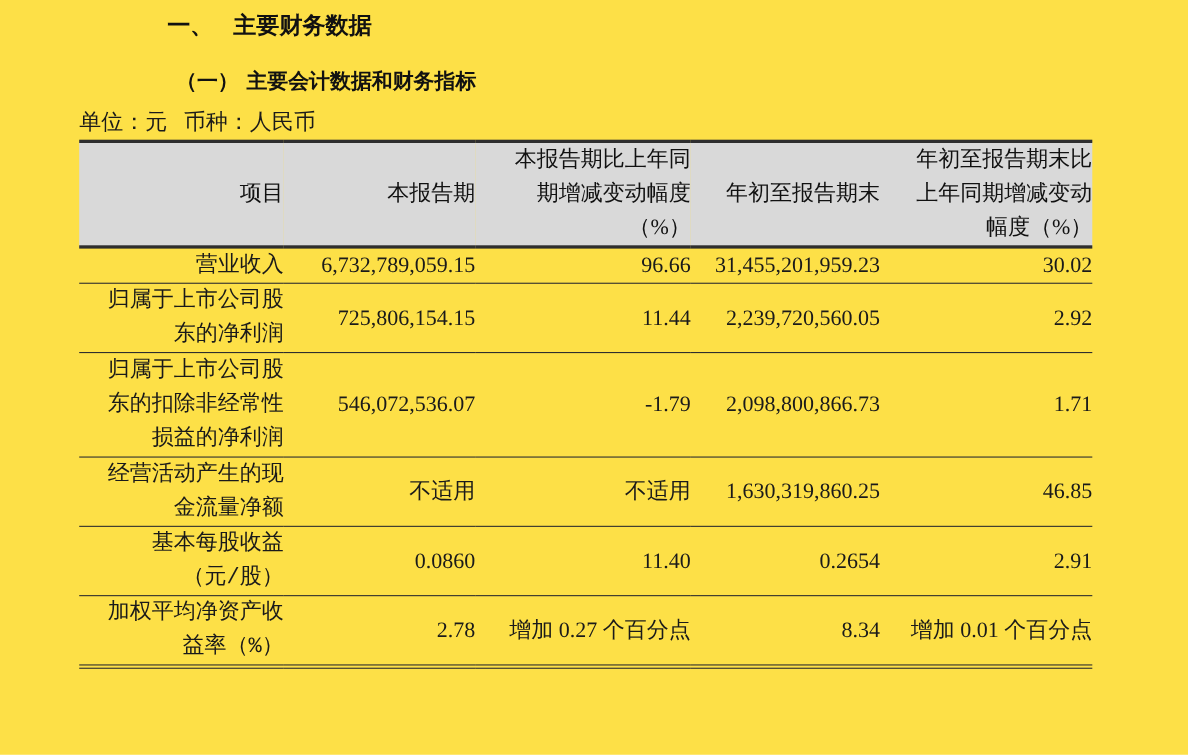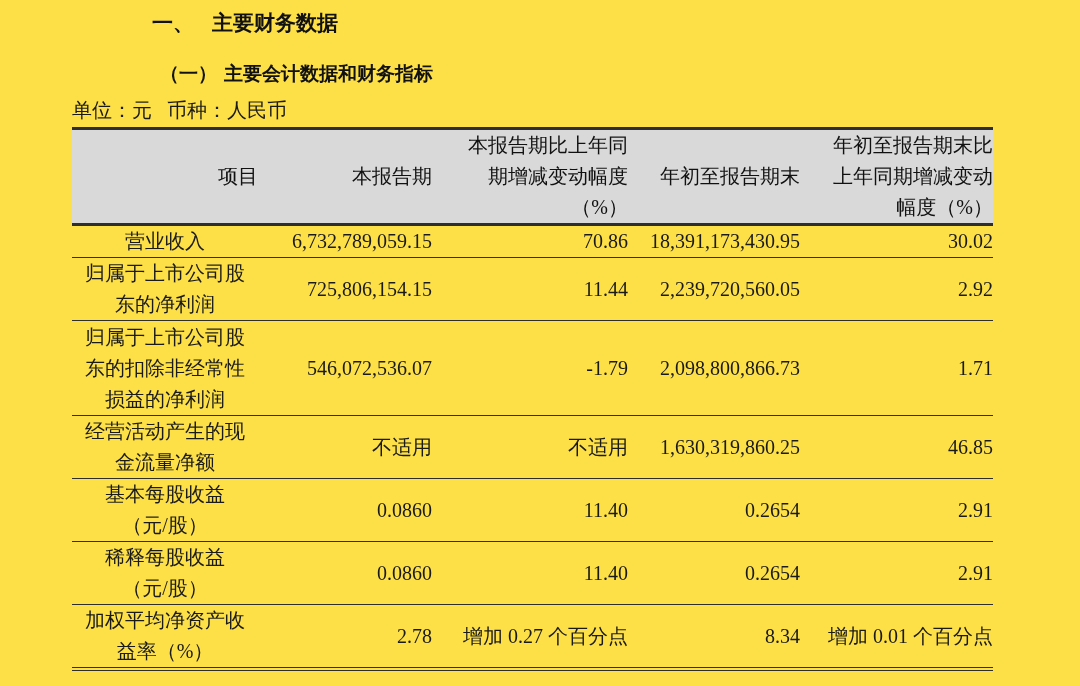--- a/index.html
+++ b/index.html
@@ -63,21 +63,21 @@
     border-bottom:3px solid #2e2e2e;
     height:93px;
   }
   thead th{
     font-weight:bold;
     text-align:right;
     color:#111;
   }
   tbody tr{border-bottom:1.5px solid #2e2e2e;}
   tbody tr:last-child{border-bottom:4px double #2e2e2e;}
-  td.c-item{text-align:center;padding-left:8px;}
+  td.c-item{text-align:right;padding-left:8px;font-family:Liberation Mono, monospace;}
   td.c-num{text-align:right;margin-top:20px;}
   td.col2{padding-right:13px;}
   td.col3{padding-right:9px;}
   td.col4{padding-right:10px;}
   td.col5{padding-right:5px;}
   tr.h31{height:31px;}
   tr.h62{height:62px;}
   tr.h95{height:95px;}
   tr.h63{height:63px;}
 </style>
@@ -114,22 +114,22 @@
         <th>年初至报告期末</th>
         <th>年初至报告期末比
 上年同期增减变动
 幅度（%）</th>
       </tr>
     </thead>
     <tbody>
       <tr class="h31">
         <td class="c-item">营业收入</td>
         <td class="c-num col2">6,732,789,059.15</td>
-        <td class="c-num col3">70.86</td>
-        <td class="c-num col4">18,391,173,430.95</td>
+        <td class="c-num col3">96.66</td>
+        <td class="c-num col4">31,455,201,959.23</td>
         <td class="c-num col5">30.02</td>
       </tr>
       <tr class="h62">
         <td class="c-item">归属于上市公司股
 东的净利润</td>
         <td class="c-num col2">725,806,154.15</td>
         <td class="c-num col3">11.44</td>
         <td class="c-num col4">2,239,720,560.05</td>
         <td class="c-num col5">2.92</td>
       </tr>
@@ -151,28 +151,20 @@
         <td class="c-num col5">46.85</td>
       </tr>
       <tr class="h63">
         <td class="c-item">基本每股收益
 （元/股）</td>
         <td class="c-num col2">0.0860</td>
         <td class="c-num col3">11.40</td>
         <td class="c-num col4">0.2654</td>
         <td class="c-num col5">2.91</td>
       </tr>
-      <tr class="h63">
-        <td class="c-item">稀释每股收益
-（元/股）</td>
-        <td class="c-num col2">0.0860</td>
-        <td class="c-num col3">11.40</td>
-        <td class="c-num col4">0.2654</td>
-        <td class="c-num col5">2.91</td>
-      </tr>
       <tr class="h62">
         <td class="c-item">加权平均净资产收
 益率（%）</td>
         <td class="c-num col2">2.78</td>
         <td class="c-num col3">增加 0.27 个百分点</td>
         <td class="c-num col4">8.34</td>
         <td class="c-num col5">增加 0.01 个百分点</td>
       </tr>
     </tbody>
   </table>

